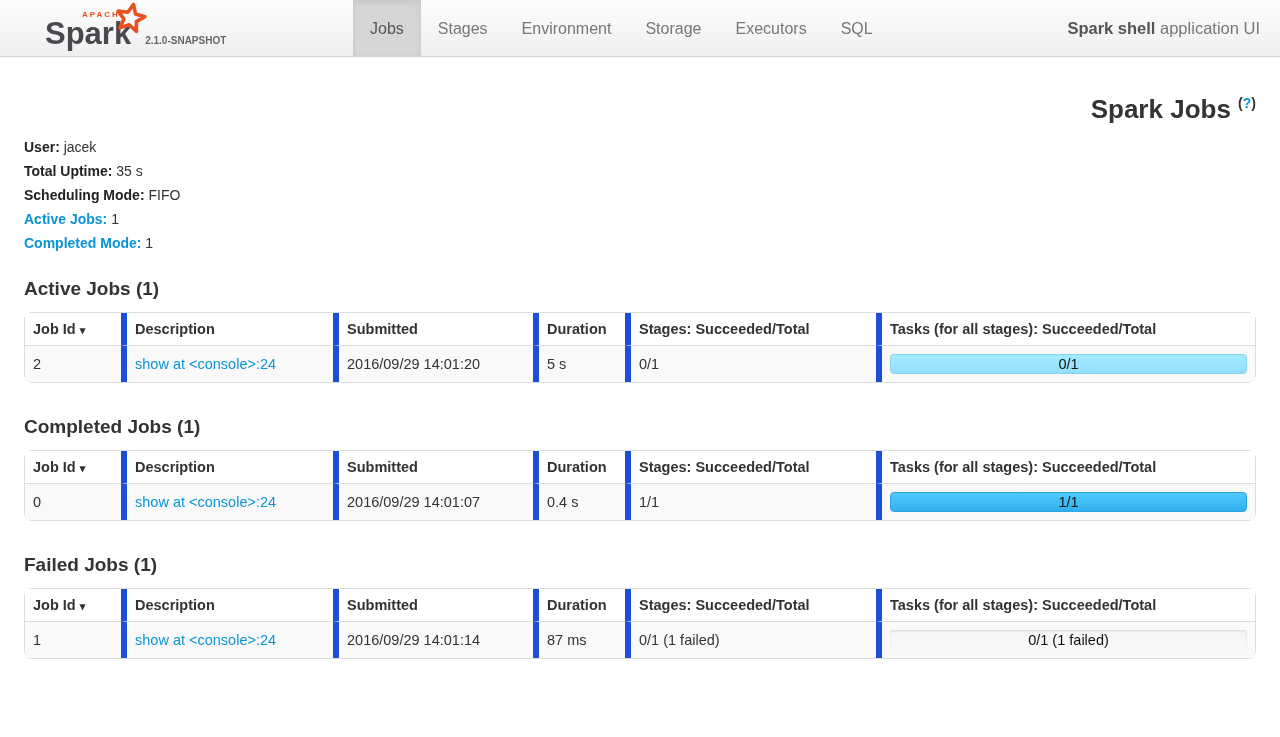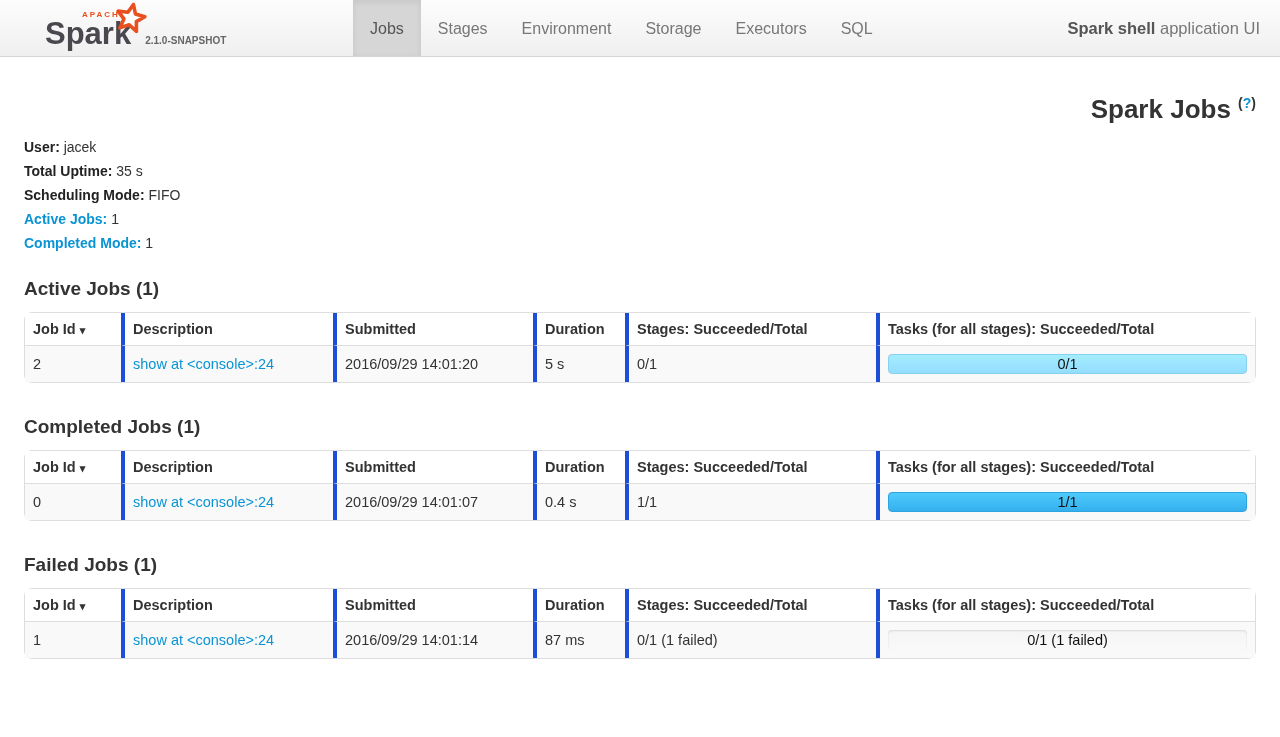--- a/index.html
+++ b/index.html
@@ -34,21 +34,21 @@
   a.sum-label { color: #0b94d4; text-decoration: none; cursor: pointer; }
 
   .timeline { color: #0b94d4; font-size: 15px; margin: 13px 0 0; cursor: pointer; }
   .timeline .arrow { font-size: 11px; margin-right: 7px; position: relative; top: -1px; }
 
   .section-heading { font-size: 19px; font-weight: bold; color: #333; margin: 33px 0 12px; }
   .section:first-of-type .section-heading { margin-top: 23px; }
 
   table { width: 100%; table-layout: fixed; border-collapse: separate; border-spacing: 0;
     border: 1px solid #ddd; border-radius: 8px; font-size: 14.5px; }
-  th, td { padding: 8px; text-align: left; border-left: 4px solid #1d4ed8; overflow: hidden; white-space: nowrap; }
+  th, td { padding: 8px; text-align: left; border-left: 6px solid #1d4ed8; overflow: hidden; white-space: nowrap; }
   th:first-child, td:first-child { border-left: none; }
   thead th { background: #fff; font-weight: bold; cursor: pointer; }
   tbody td { border-top: 1px solid #ddd; background: #f9f9f9; }
   col.c1 { width: 96px; } col.c2 { width: 212px; } col.c3 { width: 200px; }
   col.c4 { width: 92px; } col.c5 { width: 251px; }
   .caret { font-size: 11px; color: #333; margin-left: 4px; }
   td a { color: #0b94d4; text-decoration: none; cursor: pointer; }
 
   .progress { position: relative; height: 20px; background: linear-gradient(#f5f5f5, #f9f9f9);
     border-radius: 4px; box-shadow: inset 0 1px 2px rgba(0,0,0,0.12); }

